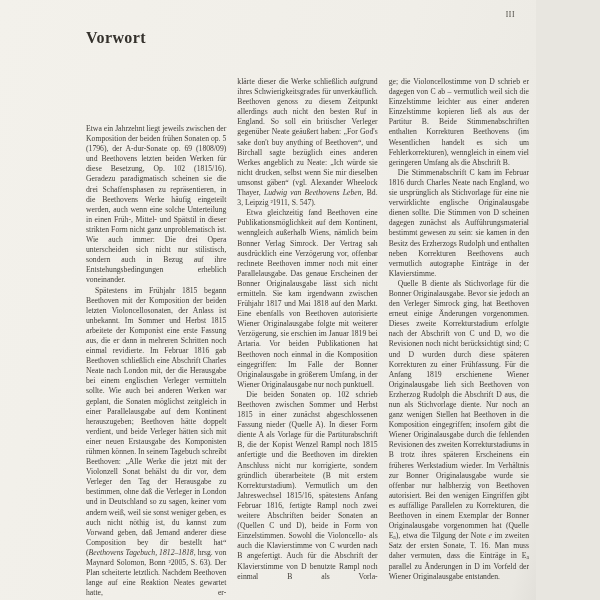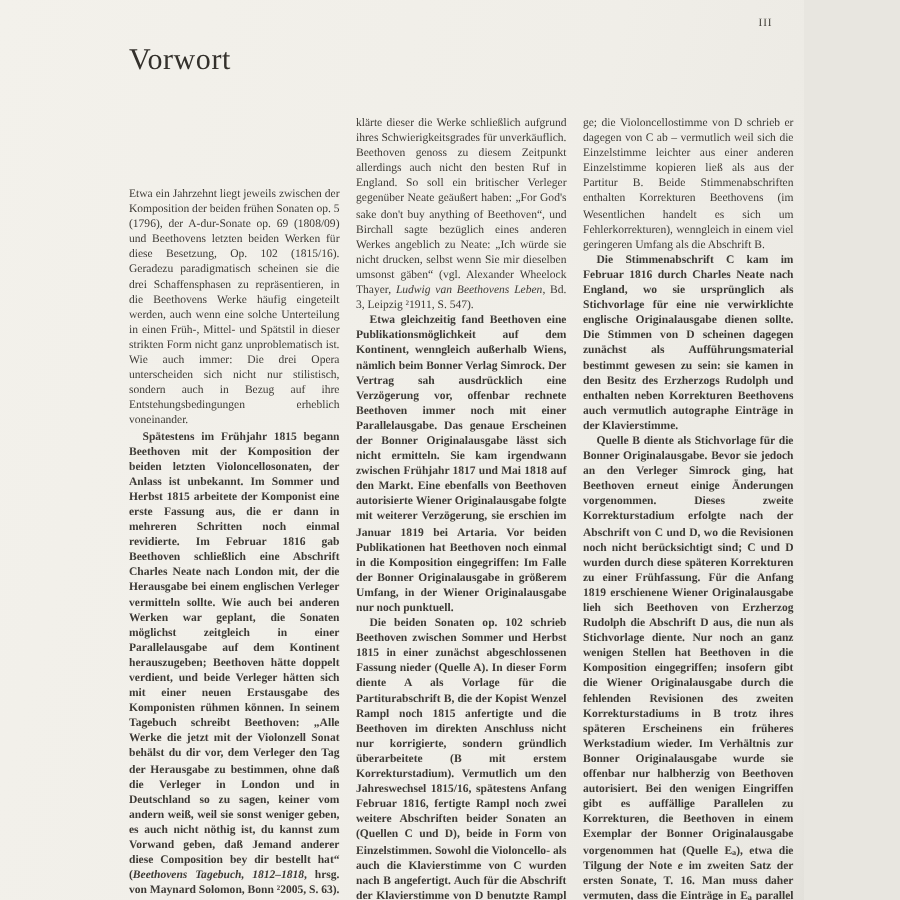--- a/index.html
+++ b/index.html
@@ -20,23 +20,23 @@
     top: 10px; left: 0; width: 515px;
     text-align: right;
     font-size: 7.5px;
     letter-spacing: 0.6px;
     color: #46433d;
   }
   .title {
     position: absolute;
     top: 30px; left: 86px;
     margin: 0;
-    font-size: 20px;
+    font-size: 16px;
     line-height: 1;
-    font-weight: normal;
+    font-weight: bold;
     letter-spacing: 0.4px;
     color: #34312c;
   }
   .columns {
     position: absolute;
     top: 33px; left: 86px;
     width: 443px;
     display: grid;
     grid-template-columns: repeat(3, 1fr);
     column-gap: 11px;
@@ -44,21 +44,21 @@
   .column {
     font-size: 7.7px;
     line-height: 10.1px;
     text-align: justify;
     hyphens: auto;
     margin-top: 44px;
     -webkit-hyphens: auto;
   }
   .column.first { padding-top: 47px; }
   .para { margin: 0; }
-  .para.indent { text-indent: 9px; font-weight: bold; }
+  .para.indent { text-indent: 9px; }
   .para.flow { text-align-last: justify; }
   .para em { font-style: italic; }
   .para sub { font-size: 5.5px; vertical-align: -1px; line-height: 0; }
 </style>
 </head>
 <body>
 
 <div class="page">
   <div class="page-number">III</div>
   <h1 class="title">Vorwort</h1>

